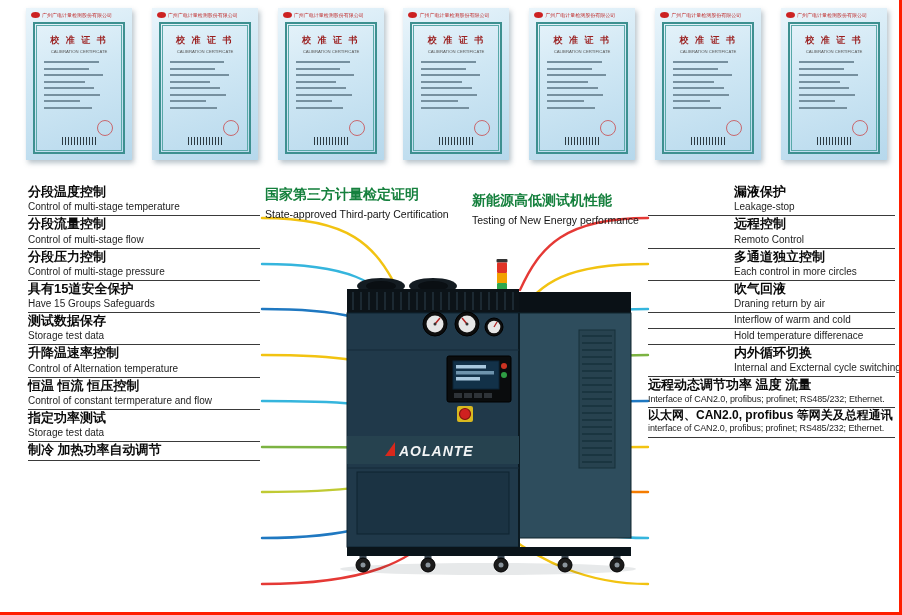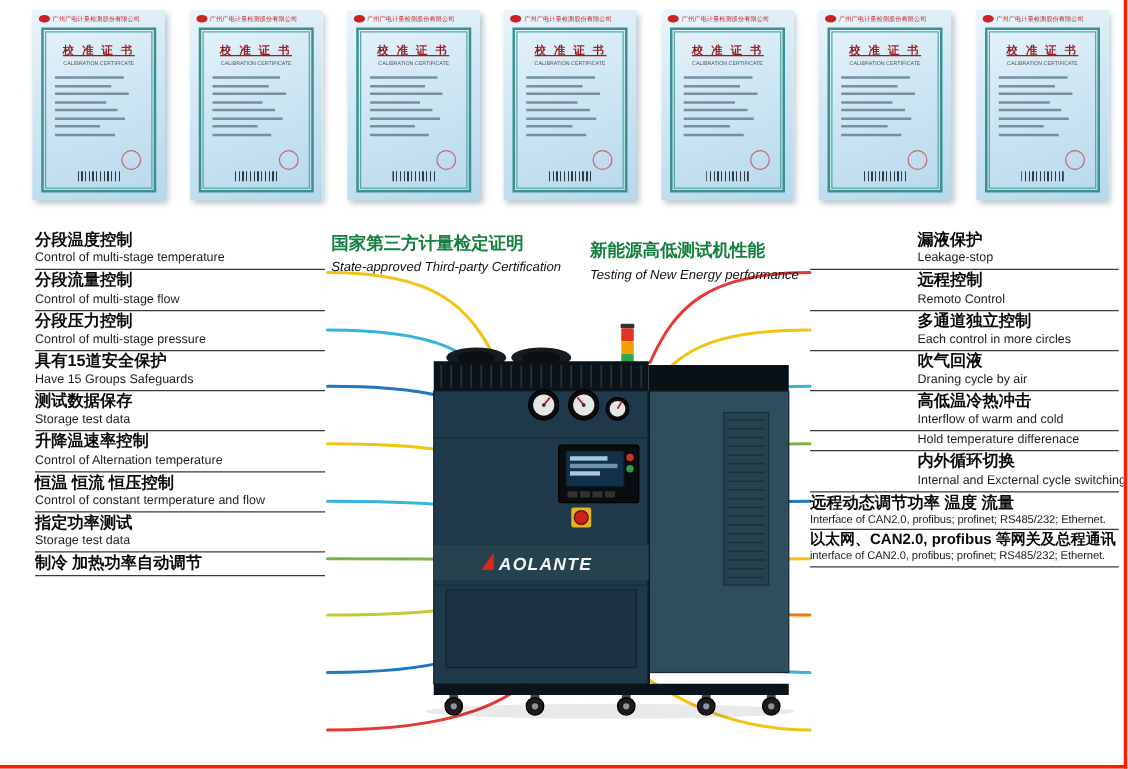--- a/index.html
+++ b/index.html
@@ -25,21 +25,21 @@
   .cert-header { display:flex; align-items:center; gap:2px; height:8px; overflow:hidden; }
   .cert-logo { flex:0 0 auto; width:9px; height:6px; background:#cc2222; border-radius:50%; }
   .cert-company { font-size:5px; color:#c03030; white-space:nowrap; overflow:hidden; letter-spacing:0; }
   .cert-frame {
     position:absolute; left:7px; right:7px; top:14px; bottom:6px;
     border:2px solid #3d9090; padding:4px 3px 0 3px;
   }
   .cert-frame::before {
     content:""; position:absolute; inset:1px; border:1px solid #58a8a8; pointer-events:none;
   }
-  .cert-title { text-align:center; font-size:9px; font-weight:bold; color:#9a1f1f; letter-spacing:2px; margin-top:6px; white-space:nowrap;text-decoration:underline; }
+  .cert-title { text-align:center; font-size:9px; font-weight:bold; color:#9a1f1f; letter-spacing:2px; margin-top:6px; white-space:nowrap; }
   .cert-subtitle { text-align:center; font-size:5px; color:#555; white-space:nowrap; transform:scale(.85); margin-top:1px; }
   .cert-lines { margin-top:7px; padding:0 6px; }
   .cert-lines i { display:block; height:2px; background:#76909f; margin:4.5px 0; }
   .cert-lines i:nth-child(1){width:78%;} .cert-lines i:nth-child(2){width:64%;}
   .cert-lines i:nth-child(3){width:84%;} .cert-lines i:nth-child(4){width:58%;}
   .cert-lines i:nth-child(5){width:72%;} .cert-lines i:nth-child(6){width:80%;}
   .cert-lines i:nth-child(7){width:52%;} .cert-lines i:nth-child(8){width:68%;}
   .cert-stamp {
     position:absolute; right:10px; bottom:16px; width:16px; height:16px;
     border:1.5px solid rgba(204,40,40,.65); border-radius:50%;
@@ -58,21 +58,21 @@
   .feature .zh { font-size:13px; font-weight:bold; color:#0a0a0a; line-height:1.25; white-space:nowrap; }
   .feature .en { font-size:10px; color:#1d1d1d; line-height:1.3; white-space:nowrap; }
   .col-right div.feature { padding-left:86px; }
   .col-right div.feature:nth-of-type(8), .col-right div.feature:nth-of-type(9) { padding-left:0; }
   .col-right div.feature:nth-of-type(8) .en, .col-right div.feature:nth-of-type(9) .en { font-size:9px; letter-spacing:-.1px; }
   .col-right div.feature:nth-of-type(9) .zh { font-size:12px; }
 
   
   .heading { position:absolute; z-index:4; }
   .heading .zh { font-size:14px; font-weight:bold; color:#15803d; white-space:nowrap; }
-  .heading .en { font-size:10.5px; color:#141414; margin-top:4px; white-space:nowrap;font-style:italic; }
+  .heading .en { font-size:10.5px; color:#141414; margin-top:4px; white-space:nowrap; }
   .heading1 { left:265px; top:186px; }
   .heading2 { left:472px; top:192px; }
 
   
   .connectors { position:absolute; left:0; top:0; z-index:1; pointer-events:none; }
   .machine { position:absolute; left:333px; top:256px; width:310px; height:320px; z-index:2; }
 </style>
 </head>
 <body>
 
@@ -335,25 +335,24 @@
         <div class="en">Remoto Control</div>
       </div>
 
       <div class="feature">
         <div class="zh">多通道独立控制</div>
         <div class="en">Each control in more circles</div>
       </div>
 
       <div class="feature">
         <div class="zh">吹气回液</div>
-        <div class="en">Draning  cycle by air</div>
-      </div>
-
-      <div class="feature">
-        <div class="zh">高低温冷热冲击</div>
+        <div class="en">Draning  return by air</div>
+      </div>
+
+      <div class="feature">
         <div class="en">Interflow of warm and cold</div>
       </div>
 
       <div class="feature">
         <div class="en">Hold temperature differenace</div>
       </div>
 
       <div class="feature">
         <div class="zh">内外循环切换</div>
         <div class="en">Internal and Excternal cycle switching</div>

